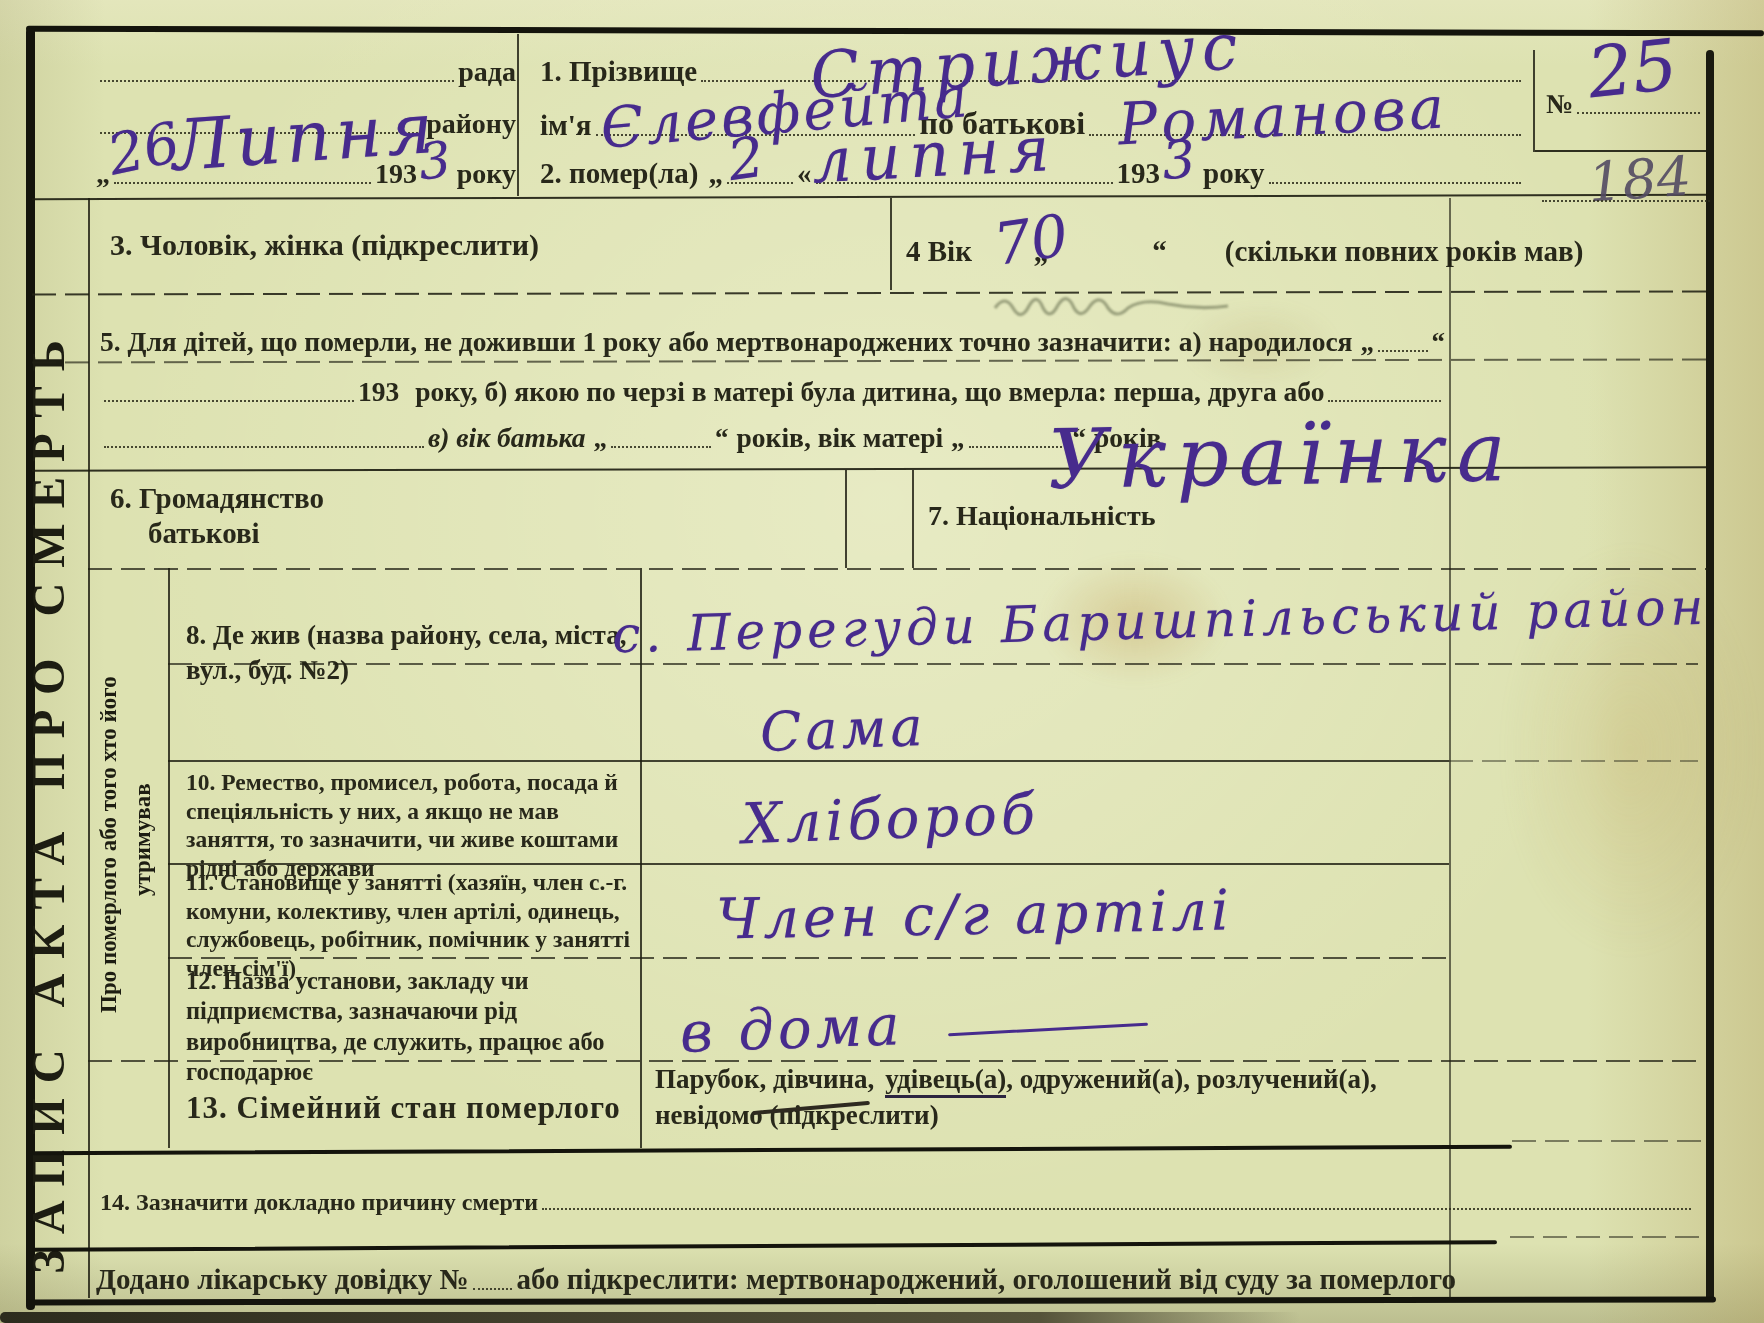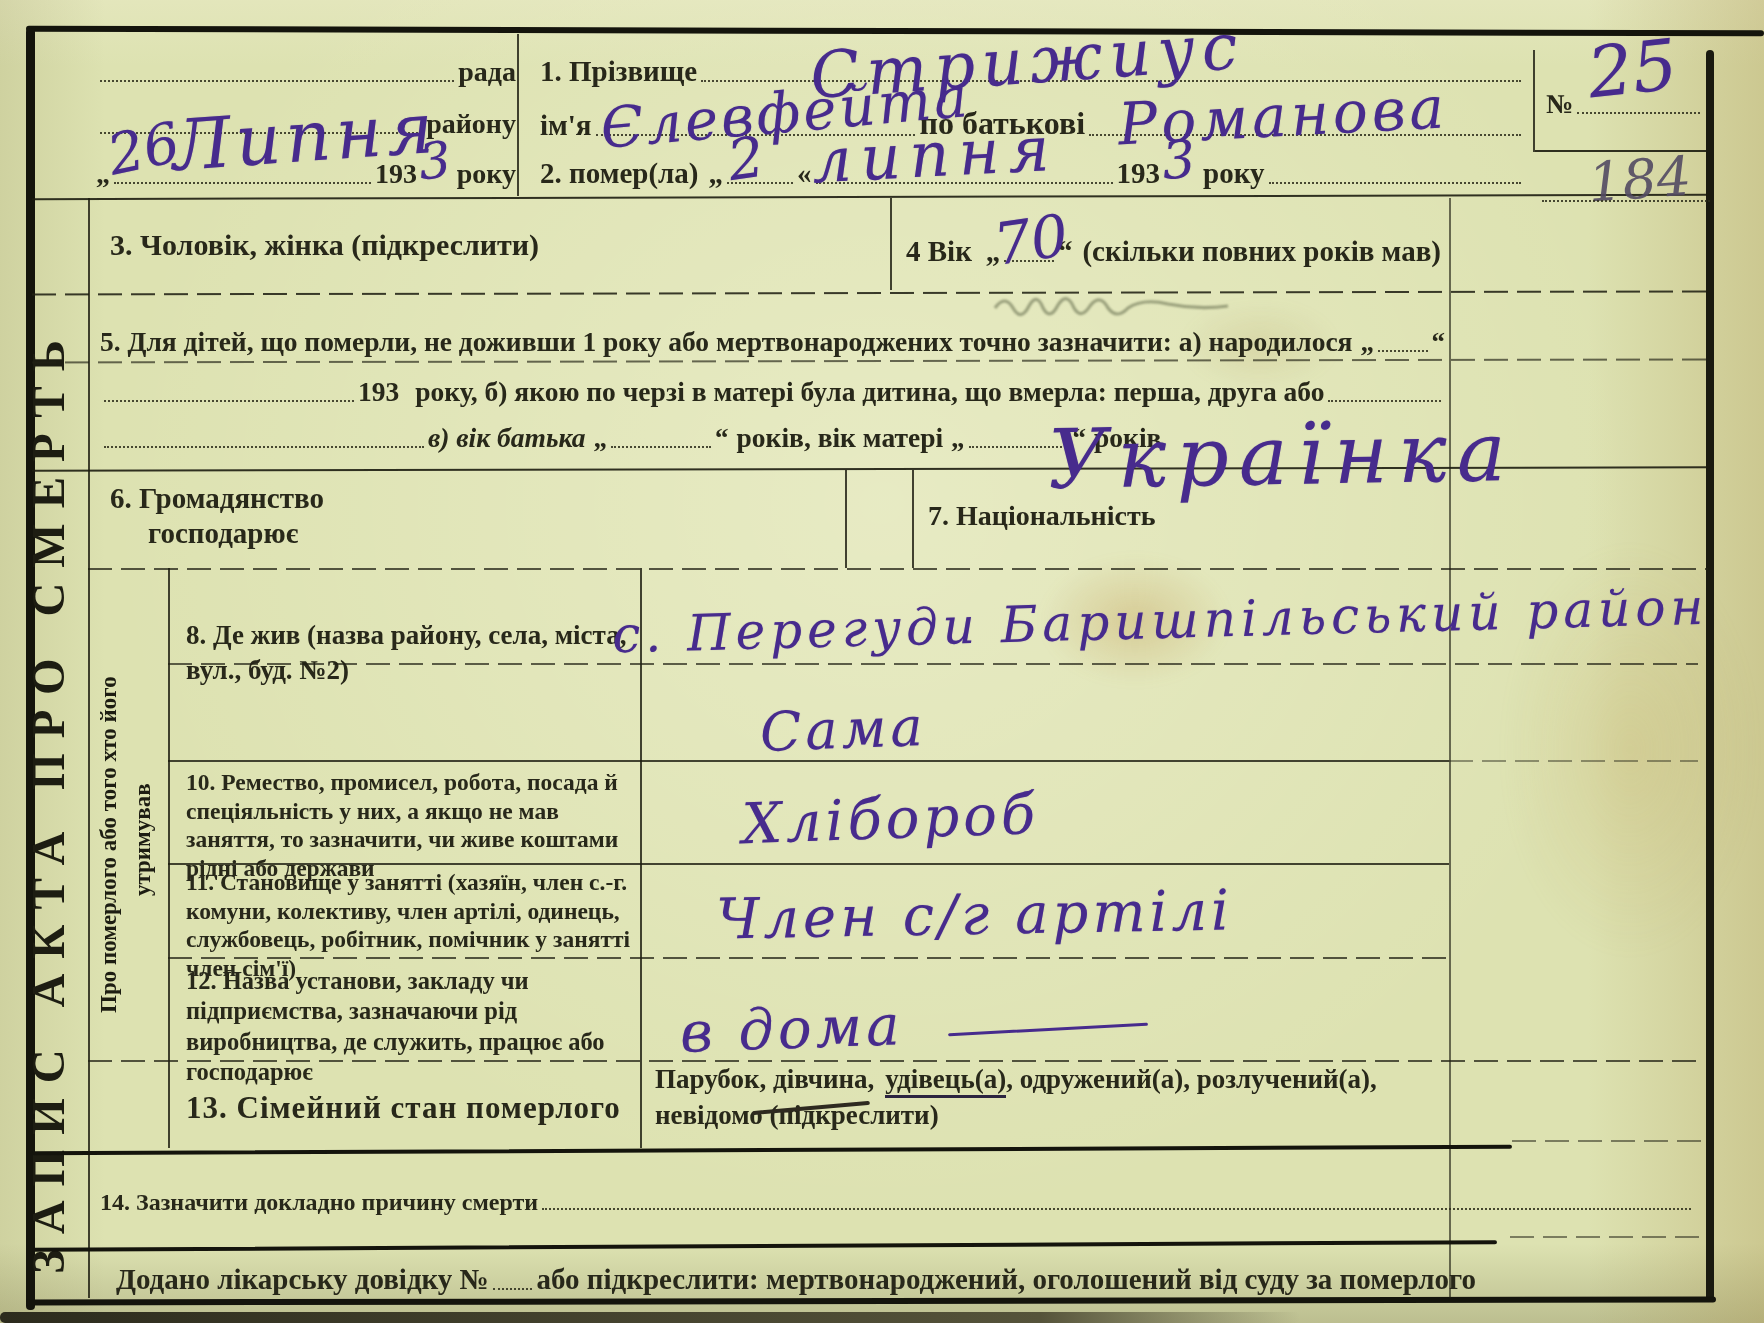--- a/index.html
+++ b/index.html
@@ -100,21 +100,21 @@
   <div class="abs fl" style="left:1546px;top:86px;width:158px;height:34px;">
     <span class="p" style="font-size:27px;">№</span>
     <span class="dots"></span>
   </div>
   <div class="abs hw" style="left:1588px;top:28px;font-size:70px;transform:rotate(-6deg);">25</div>
   <div class="abs hw" style="left:1588px;top:148px;font-size:54px;transform:rotate(-4deg);color:#534b63;text-shadow:none;opacity:.9;">184</div>
   <div class="abs dotsf" style="left:1538px;top:198px;width:168px;"></div>
 
   <div class="abs vline" style="left:890px;top:198px;height:92px;"></div>
   <div class="abs p" style="left:110px;top:228px;font-size:30px;">3. Чоловік, жінка (підкреслити)</div>
-  <div class="abs fl" style="left:906px;top:228px;width:535px;height:40px;">
+  <div class="abs fl" style="left:906px;top:228px;width:535px;height:40px;gap:48px;">
     <span class="p" style="font-size:29px;">4  Вік</span>
     <span class="p" style="font-size:29px;margin-left:14px;">„</span>
     <span class="dotsf" style="width:80px;"></span>
     <span class="p" style="font-size:29px;margin-right:10px;">“</span>
     <span class="p" style="font-size:29px;">(скільки повних років мав)</span>
   </div>
   <div class="abs hw" style="left:994px;top:206px;font-size:58px;transform:rotate(-8deg);">70</div>
   <svg class="abs" style="left:990px;top:286px;filter:blur(1.1px);opacity:.55;" width="290" height="40" viewBox="0 0 290 40">
     <path d="M5 22 q10 -14 18 0 q8 14 16 -2 q8 -14 14 2 q7 13 15 -3 q9 -14 16 3 q7 12 16 -2 q10 -13 18 2 q9 12 20 0 q15 -10 40 -4 q30 6 60 2" stroke="#5d6547" stroke-width="3.2" fill="none"></path>
   </svg>
@@ -143,21 +143,21 @@
     <span class="p" style="font-size:27px;margin-left:8px;">„</span>
     <span class="dotsf" style="width:100px;"></span>
     <span class="p" style="font-size:27px;margin-right:8px;">“</span>
     <span class="p" style="font-size:27.5px;">років</span>
   </div>
   <div class="abs hline" style="left:32px;top:468px;width:1676px;transform:rotate(-.12deg);"></div>
 
   <div class="abs vline" style="left:845px;top:470px;height:98px;"></div>
   <div class="abs vline" style="left:912px;top:470px;height:98px;"></div>
   <div class="abs p" style="left:110px;top:482px;font-size:29px;">6. Громадянство</div>
-  <div class="abs p" style="left:148px;top:517px;font-size:29px;">господарює</div>
+  <div class="abs p" style="left:148px;top:517px;font-size:29px;">батькові</div>
   <div class="abs p" style="left:928px;top:500px;font-size:28px;">7. Національність</div>
   <div class="abs hw" style="left:1048px;top:408px;font-size:82px;letter-spacing:10px;transform:rotate(-1deg);">Українка</div>
   <div class="abs dash" style="left:88px;top:568px;width:1620px;opacity:.85;"></div>
 
   <div class="abs vline" style="left:88px;top:198px;height:1100px;"></div>
   <div class="abs vline" style="left:168px;top:568px;height:580px;"></div>
   <div class="abs vline" style="left:640px;top:568px;height:580px;"></div>
   <div class="abs vline" style="left:1449px;top:198px;height:1100px;opacity:.75;"></div>
 
   <div class="abs vt" style="left:96px;top:585px;height:520px;width:34px;font-size:23px;font-weight:bold;text-align:center;">Про померлого або того хто його</div>
@@ -193,19 +193,19 @@
 
   <div class="abs" style="left:752px;top:1106px;width:118px;height:4px;background:#2e2a20;border-radius:3px;transform:rotate(-5deg);"></div>
 
   <div class="abs fl" style="left:100px;top:1178px;width:1595px;height:38px;">
     <span class="p" style="font-size:24px;">14. Зазначити докладно причину смерти</span>
     <span class="dots"></span>
   </div>
   <div class="abs heavy" style="left:32px;top:1244px;width:1465px;height:4px;transform:rotate(-.3deg);"></div>
   <div class="abs dash" style="left:1510px;top:1236px;width:192px;opacity:.6;"></div>
 
-  <div class="abs fl" style="left:116px;top:1260px;width:1360px;height:36px;">
+  <div class="abs fl" style="left:96px;top:1260px;width:1360px;height:36px;">
     <span class="p" style="font-size:29px;">Додано лікарську довідку №</span>
     <span class="dotsf" style="width:92px;"></span>
     <span class="p" style="font-size:29px;margin-top:39px;">або  підкреслити: мертвонароджений, оголошений від суду за померлого</span>
   </div>
 
 </div>
 
 </body></html>

